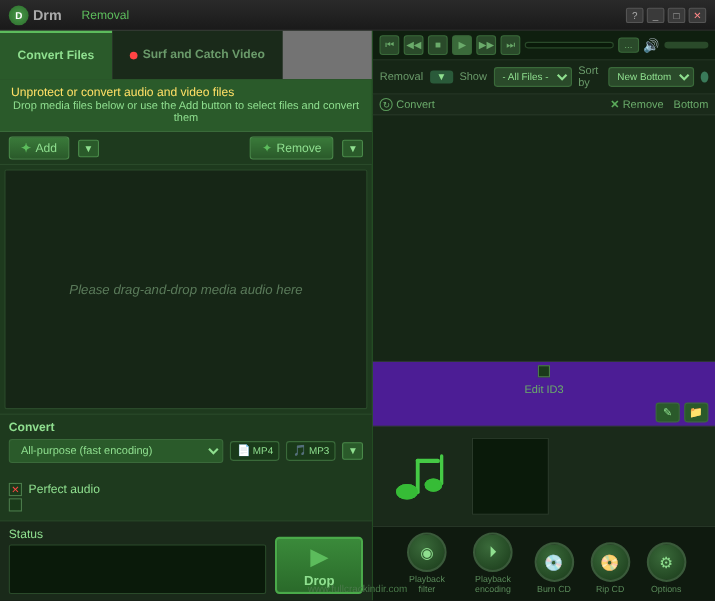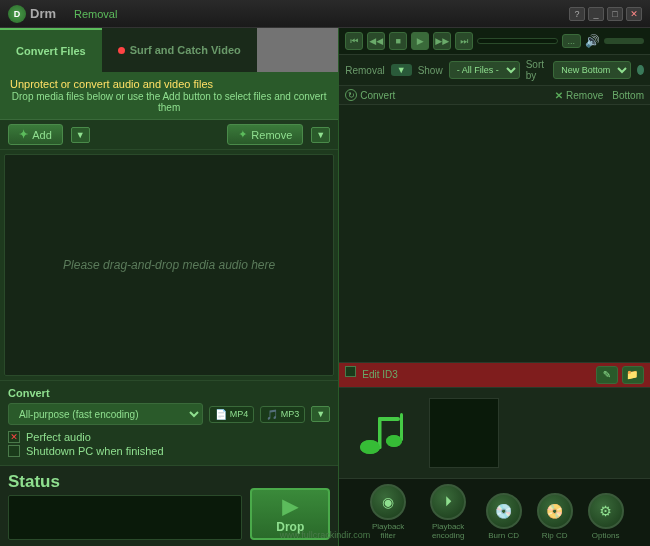--- a/index.html
+++ b/index.html
@@ -203,21 +203,21 @@
     .convert-title {
       color: #8fdf8f;
       font-weight: bold;
       font-size: 11px;
       margin-bottom: 4px;
     }
     .convert-row {
       display: flex;
       align-items: center;
       gap: 6px;
-      margin-bottom: 6px;
+      margin-bottom: 18px;
     }
     .convert-select {
       background: #2a5a2a;
       color: #8fdf8f;
       border: 1px solid #3a6a3a;
       border-radius: 3px;
       padding: 2px 6px;
       font-size: 10px;
       flex: 1;
       height: 22px;
@@ -264,22 +264,22 @@
       padding: 6px 8px;
       border-top: 1px solid #2a4a2a;
       background: #1a2a1a;
       display: flex;
       gap: 8px;
       align-items: flex-end;
     }
     .status-left { flex: 1; }
     .status-title {
       color: #8fdf8f;
-      font-weight: bold;
-      font-size: 17px;
+      font-weight: normal;
+      font-size: 11px;
       margin-bottom: 3px;
     }
     .status-box {
       background: #0a1a0a;
       border: 1px solid #2a4a2a;
       height: 45px;
       border-radius: 2px;
     }
     .start-btn {
       width: 80px;
@@ -420,26 +420,28 @@
 
     
     .right-content {
       flex: 1;
       background: #162616;
       position: relative;
     }
 
     
     .edit-id3-bar {
-      background: #7f1d1d;
+      background: #4c1d95;
       border-top: 1px solid #2a3a2a;
       border-bottom: 1px solid #2a3a2a;
       padding: 3px 6px;
       display: flex;
+      align-items: center;
       gap: 6px;
+      flex-direction: column;
     }
     .edit-id3-label {
       color: #6aaa6a;
       font-size: 10px;
       display: flex;
       align-items: center;
       gap: 3px;
     }
     .id3-check {
       width: 11px;
@@ -607,21 +609,20 @@
           <span>MP3</span>
         </div>
         <div class="dropdown-arrow">▼</div>
       </div>
       <div class="check-row">
         <div class="check-box checked">✕</div>
         <span class="check-label">Perfect audio</span>
       </div>
       <div class="check-row">
         <div class="check-box"></div>
-        <span class="check-label">Shutdown PC when finished</span>
       </div>
     </div>
 
     <div class="status-section">
       <div class="status-left">
         <div class="status-title">Status</div>
         <div class="status-box"></div>
       </div>
       <button class="start-btn">
         <span class="start-arrow">▶</span>

